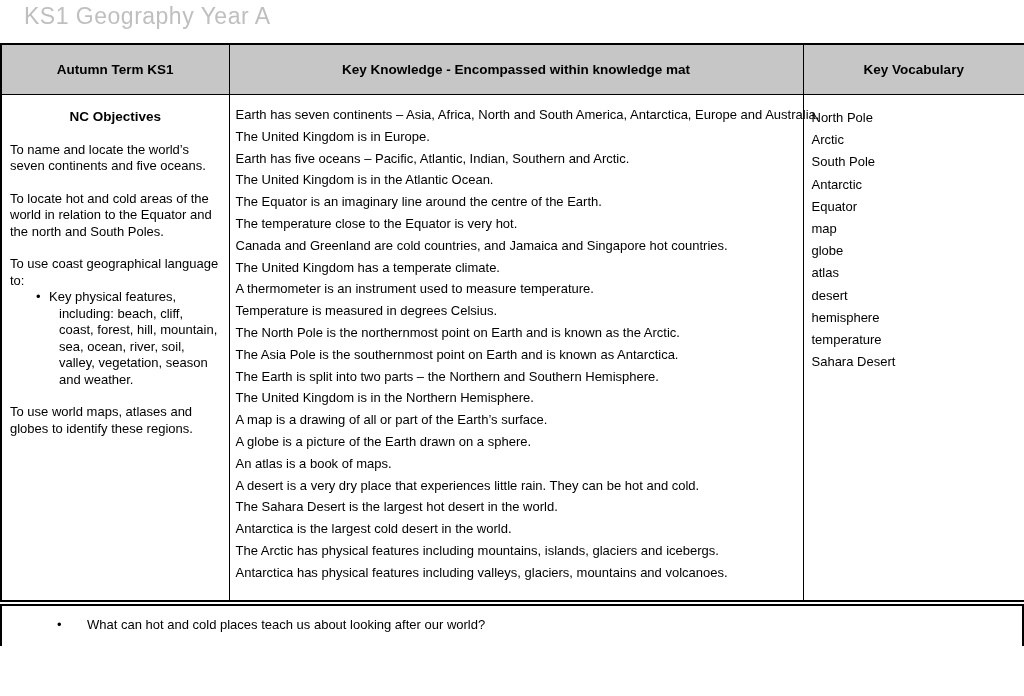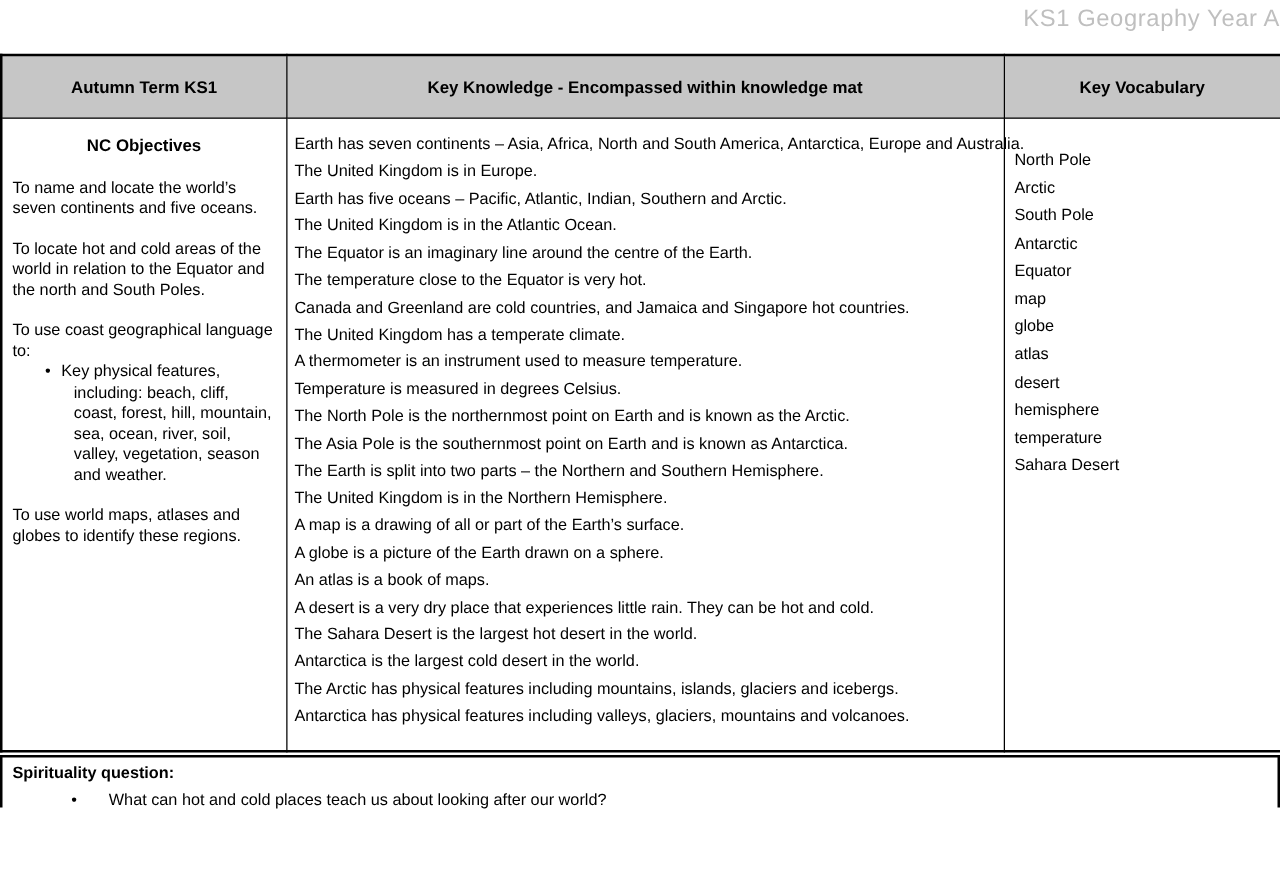--- a/index.html
+++ b/index.html
@@ -7,25 +7,26 @@
     --quote-blue:#2e86c1;
     --header-bg:#c6c6c6;
     --border-black:#000000;
   }
   *{box-sizing:border-box;margin:0;padding:0;}
   html,body{width:1024px;height:696px;overflow:hidden;background:#ffffff;}
   body{font-family:"Liberation Sans","DejaVu Sans",sans-serif;color:#000;}
 
   .doc-title{
     margin-top:4px;
-    text-align:right;
-    font-size:19px;
+    text-align:left;
+    font-size:23px;
     line-height:24px;
     color:var(--title-gray,#bfbfbf);
     letter-spacing:0.5px;
+    padding-left:24px;
   }
   .quote{
     margin:12px auto 0;
     width:1014px;
     text-align:center;
     font-size:13.5px;
     line-height:19px;
     color:var(--quote-blue,#2e86c1);
   }
   .main-heading{
@@ -82,21 +83,21 @@
   }
 
   .cell-knowledge{padding:9px 6px 4px;}
   .fact-line{
     font-size:13px;
     height:21.8px;
     line-height:21.8px;
     white-space:nowrap;
   }
 
-  .cell-vocab{padding:22px 8px 4px;}
+  .cell-vocab{padding:12px 8px 4px;}
   .vocab-line{
     font-size:13px;
     height:22.2px;
     line-height:22.2px;
   }
 
   .spirituality{
     margin-top:2px;
     width:1024px;
     height:42px;
@@ -187,20 +188,19 @@
               <div class="vocab-line">hemisphere</div>
               <div class="vocab-line">temperature</div>
               <div class="vocab-line">Sahara Desert</div>
             </div>
         </td>
       </tr>
     </tbody>
   </table>
 
   <div class="spirituality">
-    <div class="spirit-label">Spirituality question:</div>
     <div class="spirit-bullet">
       <span class="bullet-char">•</span>
       <span>What can hot and cold places teach us about looking after our world?</span>
     </div>
   </div>
 
 </div>
 
 </body></html>

